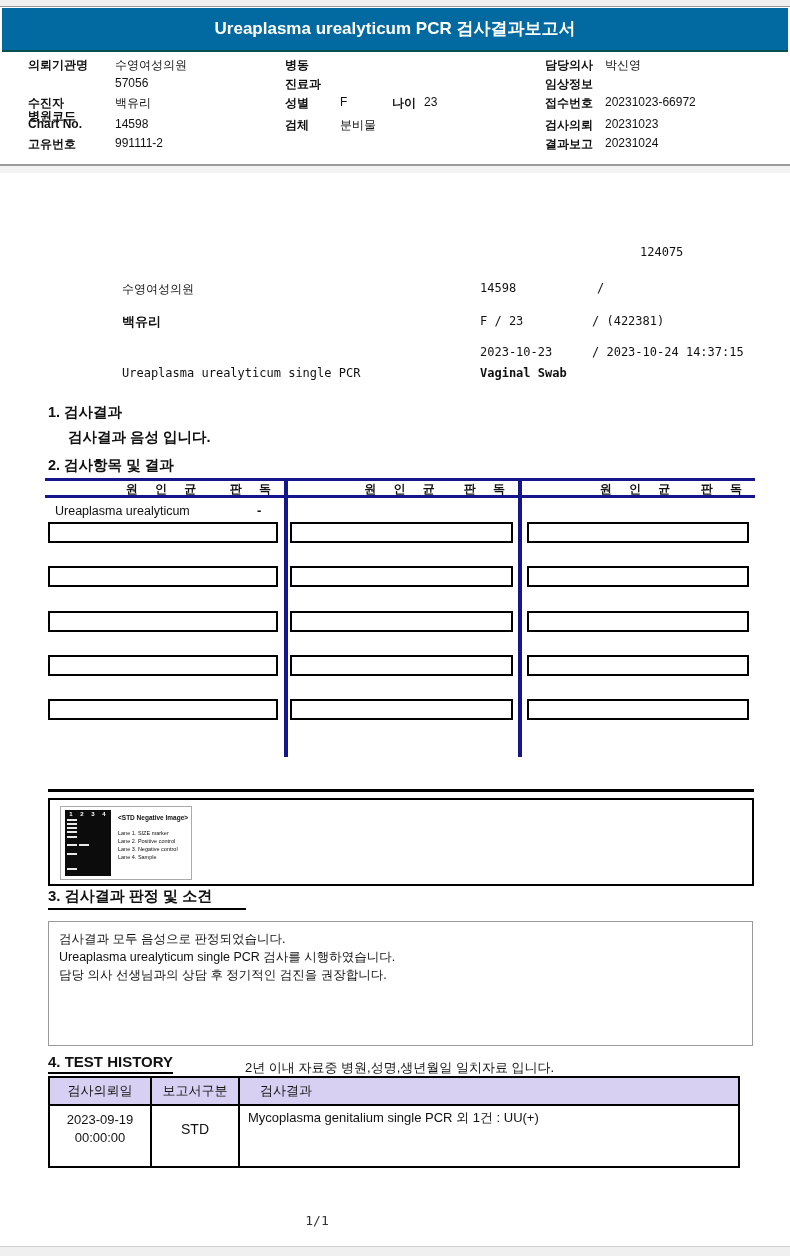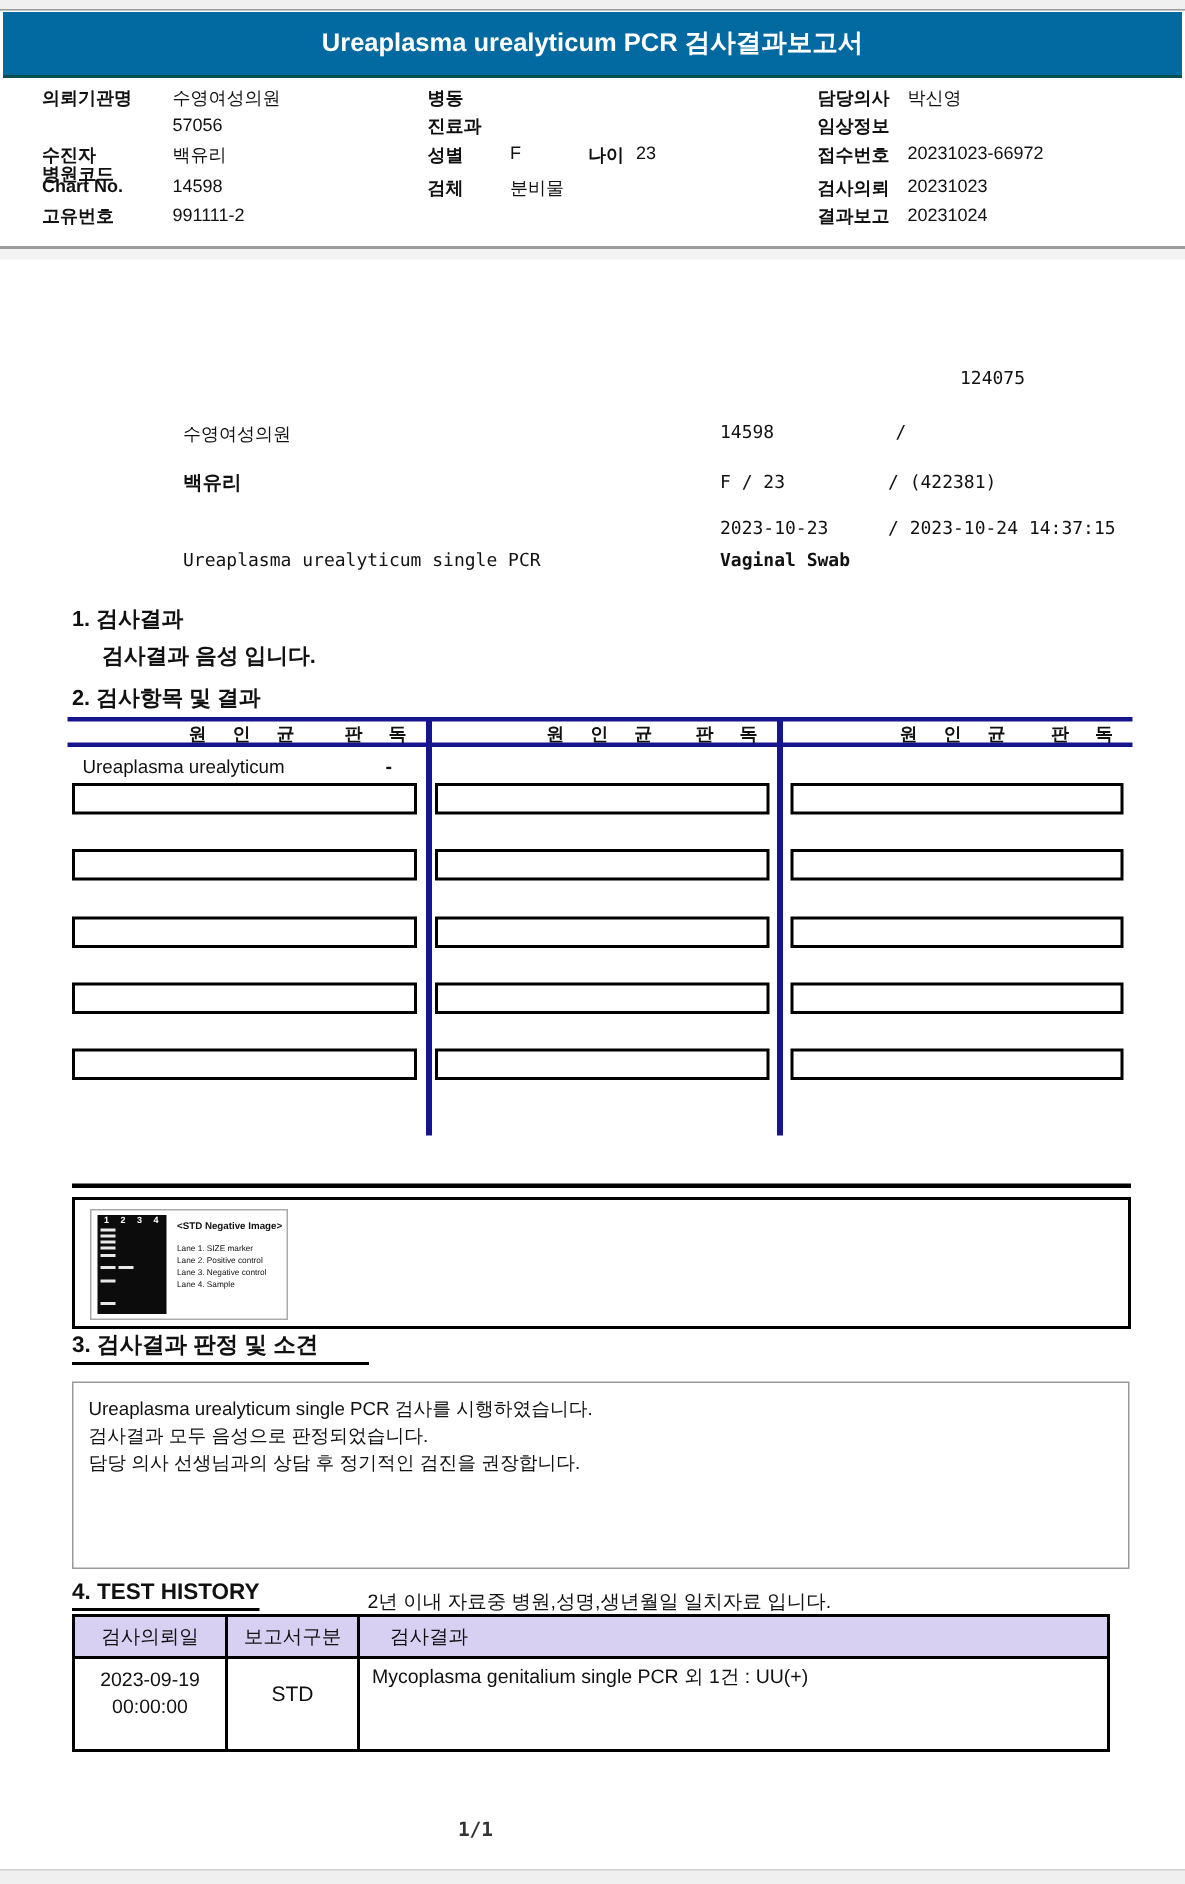--- a/index.html
+++ b/index.html
@@ -58,21 +58,21 @@
   .hist-note{font-size:13px;white-space:nowrap;}
   .hist-table{left:48px;top:1076px;width:692px;border-collapse:collapse;table-layout:fixed;}
   .hist-table th,.hist-table td{border:2px solid #000;font-family:"Liberation Sans",sans-serif;}
   .hist-table th{background:#d8d0f2;font-size:13px;font-weight:normal;height:24px;}
   .hist-th-left{text-align:left;padding-left:20px;}
   .hist-date{font-size:13px;text-align:center;vertical-align:middle;height:58px;line-height:18px;}
   .hist-type{font-size:14px;text-align:center;vertical-align:middle;}
   .hist-result{font-size:13px;text-align:left;vertical-align:top;padding:3px 0 0 8px;}
 
   .footer-page{left:0;top:1213px;width:634px;text-align:center;
-               font-family:"DejaVu Sans Mono",monospace;font-size:13px;color:#333;font-weight:bold;}
+               font-family:"DejaVu Sans Mono",monospace;font-size:13px;color:#333;}
 </style>
 </head>
 <body>
 
 <div id="page">
 
   <div class="abs strip-top"></div>
 
   <div class="abs titlebar">
     <span>Ureaplasma urealyticum PCR 검사결과보고서</span>
@@ -193,22 +193,22 @@
       <div class="gel-caption">&lt;STD Negative Image&gt;</div>
       <div class="gel-legend" style="top:22px;">Lane 1. SIZE marker</div>
       <div class="gel-legend" style="top:30px;">Lane 2. Positive control</div>
       <div class="gel-legend" style="top:38px;">Lane 3. Negative control</div>
       <div class="gel-legend" style="top:46px;">Lane 4. Sample</div>
     </div>
   </div>
 
   <div class="abs sec-h-u" style="left:48px;top:887px;width:198px;">3. 검사결과 판정 및 소견</div>
   <div class="abs comment-box">
+    <div class="comment-line">검사결과 모두 음성으로 판정되었습니다.</div>
     <div class="comment-line">Ureaplasma urealyticum single PCR 검사를 시행하였습니다.</div>
-    <div class="comment-line">검사결과 모두 음성으로 판정되었습니다.</div>
     <div class="comment-line">담당 의사 선생님과의 상담 후 정기적인 검진을 권장합니다.</div>
   </div>
 
   <div class="abs sec-h-u" style="left:48px;top:1053px;">4. TEST HISTORY</div>
   <div class="abs hist-note" style="left:245px;top:1059px;">2년 이내 자료중 병원,성명,생년월일 일치자료 입니다.</div>
 
   <table class="abs hist-table">
     <colgroup>
         <col style="width:102px;">
         <col style="width:88px;">

